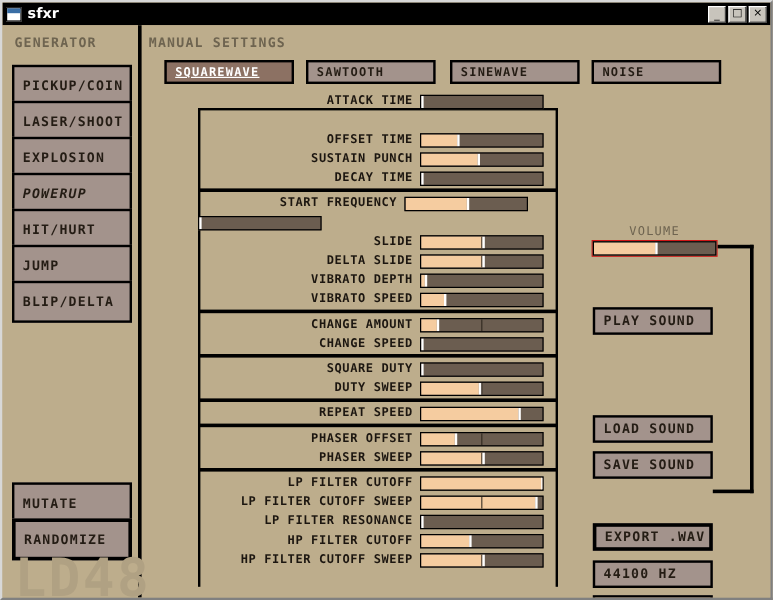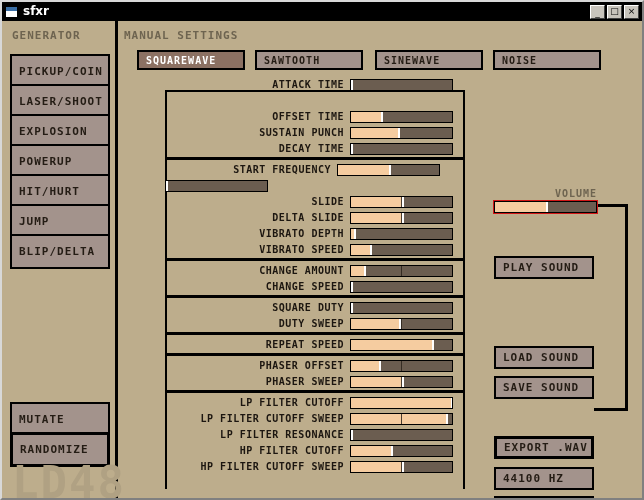--- a/index.html
+++ b/index.html
@@ -120,20 +120,21 @@
     letter-spacing: 1px;
     display: flex;
     align-items: center;
     padding-left: 7px;
     white-space: nowrap;
     cursor: pointer;
   }
   .sbtn.selected {
     background: #8c7163;
     color: #ffffff;
+    text-decoration: underline;
   }
   .sbtn.thick { border-width: 3px; }
 
   
   .gen-btn { left: 8px; width: 100px; height: 35px; }
 
   
   .wave-btn { top: 48px; width: 108px; height: 20px; font-size: 10px; }
 
   
@@ -206,25 +207,25 @@
     margin-left: -1px;
     background: #2b231b;
     opacity: .85;
   }
 
   
   #volume-label {
     position: absolute;
     left: 492px; top: 186px;
     width: 103px;
-    text-align: right;
+    text-align: center;
     color: #6e6450;
     font-family: "DejaVu Sans Mono", "Liberation Mono", monospace;
     font-size: 10px;
-    font-weight: bold;
+    font-weight: normal;
     letter-spacing: 1px;
   }
   #volume-slider-wrap {
     position: absolute;
     left: 491px; top: 198px;
     width: 105px; height: 14px;
     border: 1px solid #d01616;
     box-sizing: border-box;
     padding: 0;
   }
@@ -278,21 +279,21 @@
   <div class="workspace"></div>
   <div class="vdivider"></div>
 
   <div class="heading" id="heading-generator">GENERATOR</div>
   <div class="heading" id="heading-manual">MANUAL SETTINGS</div>
 
   <div id="generator-buttons">
       <div class="sbtn gen-btn" style="top: 52px;">PICKUP/COIN</div>
       <div class="sbtn gen-btn" style="top: 82px;">LASER/SHOOT</div>
       <div class="sbtn gen-btn" style="top: 112px;">EXPLOSION</div>
-      <div class="sbtn gen-btn" style="top: 142px;">POWERUP</div>
+      <div class="sbtn gen-btn" style="top: 142px; font-style: italic;">POWERUP</div>
       <div class="sbtn gen-btn" style="top: 172px;">HIT/HURT</div>
       <div class="sbtn gen-btn" style="top: 202px;">JUMP</div>
       <div class="sbtn gen-btn" style="top: 232px;">BLIP/DELTA</div>
       <div class="sbtn gen-btn" style="top: 400px;">MUTATE</div>
       <div class="sbtn gen-btn thick" style="top: 430px;">RANDOMIZE</div>
     </div>
 
   <div id="wave-buttons">
       <div class="sbtn wave-btn selected" style="left: 135px;">SQUAREWAVE</div>
       <div class="sbtn wave-btn" style="left: 253px;">SAWTOOTH</div>

